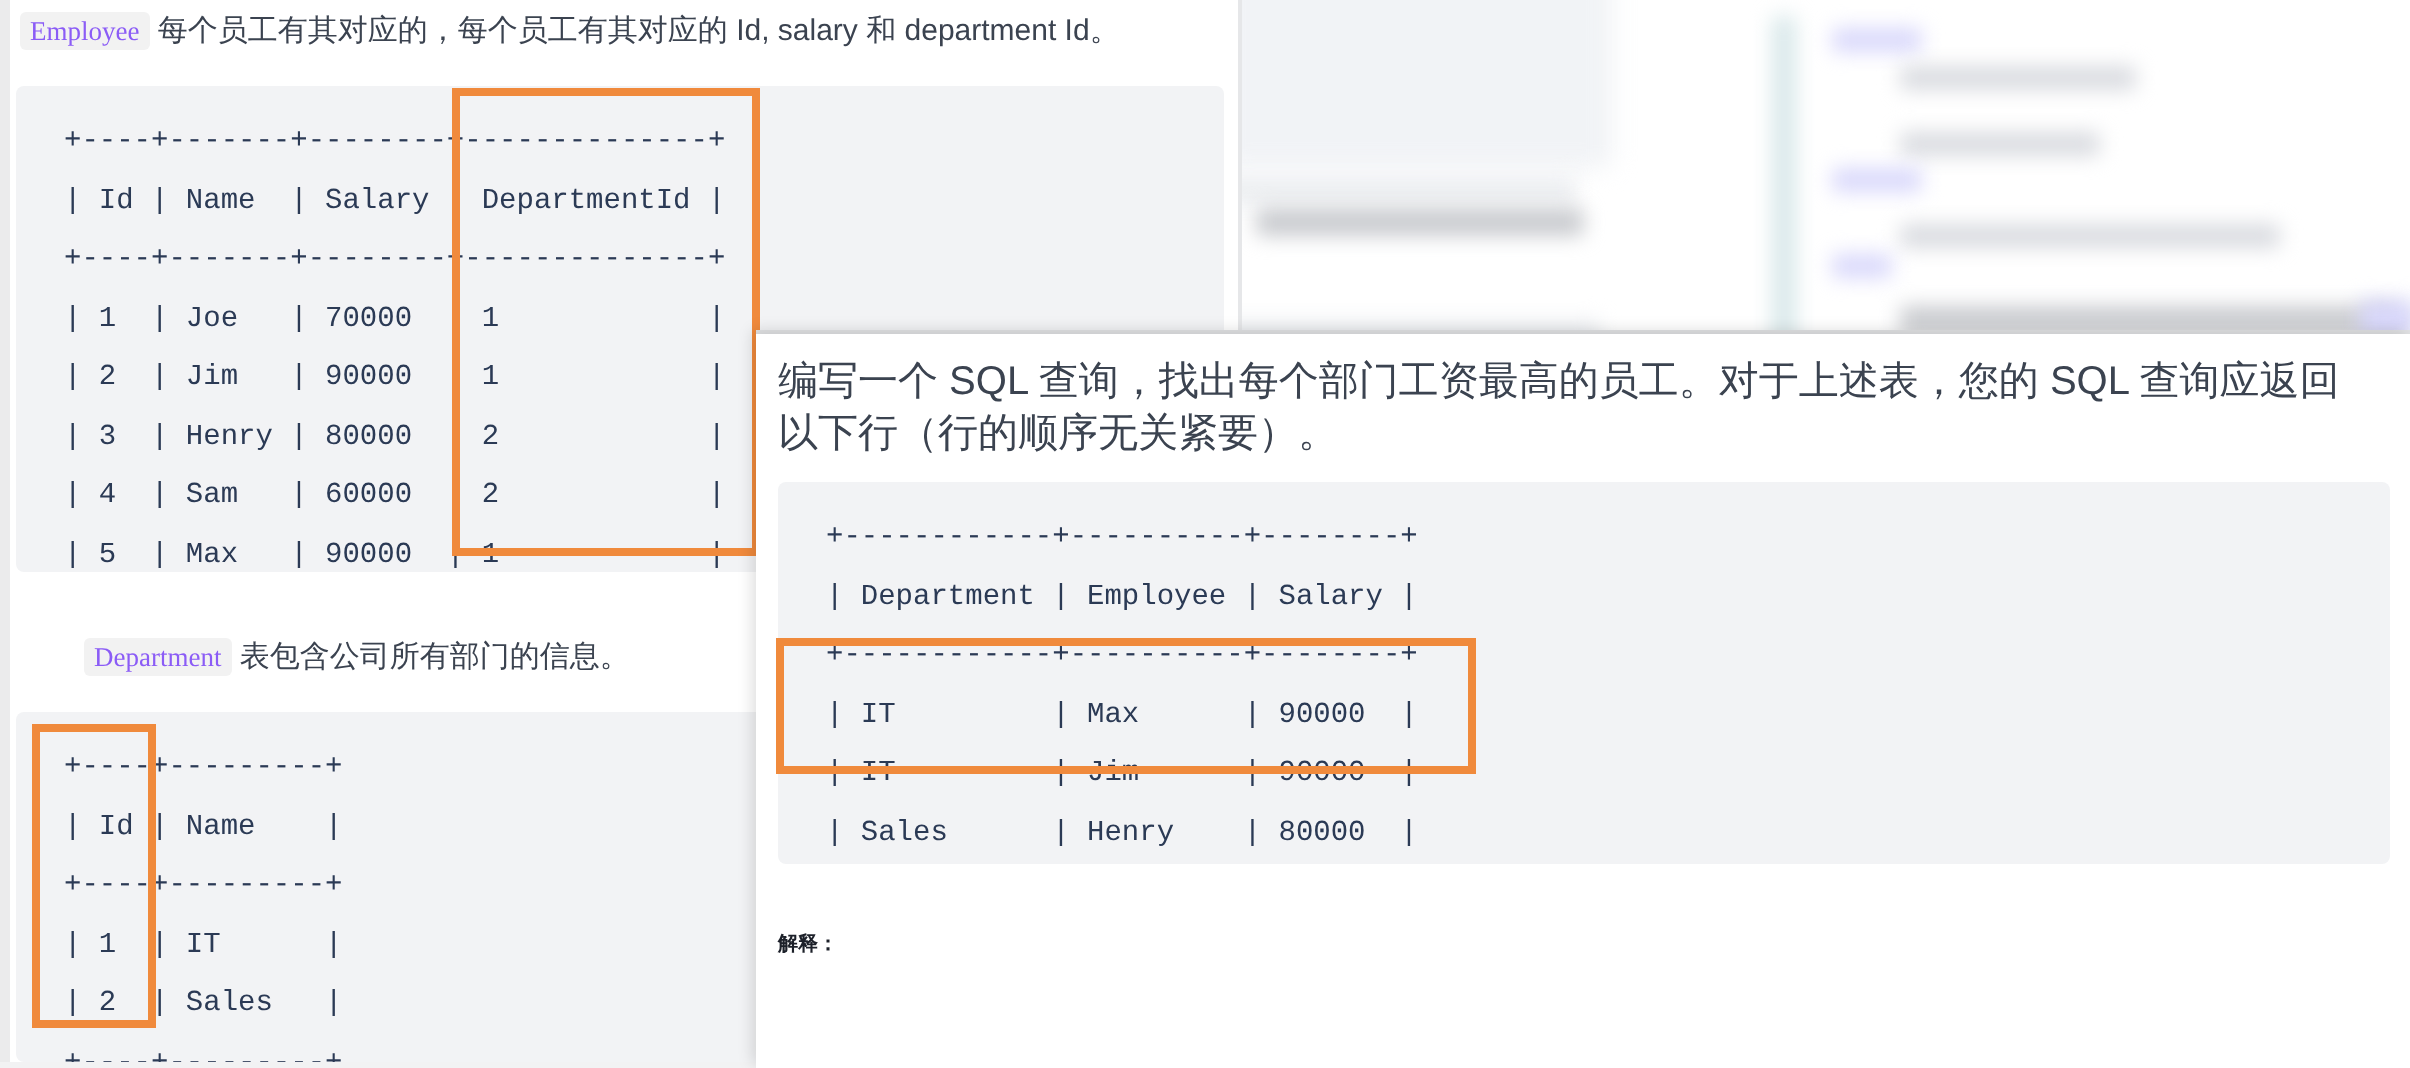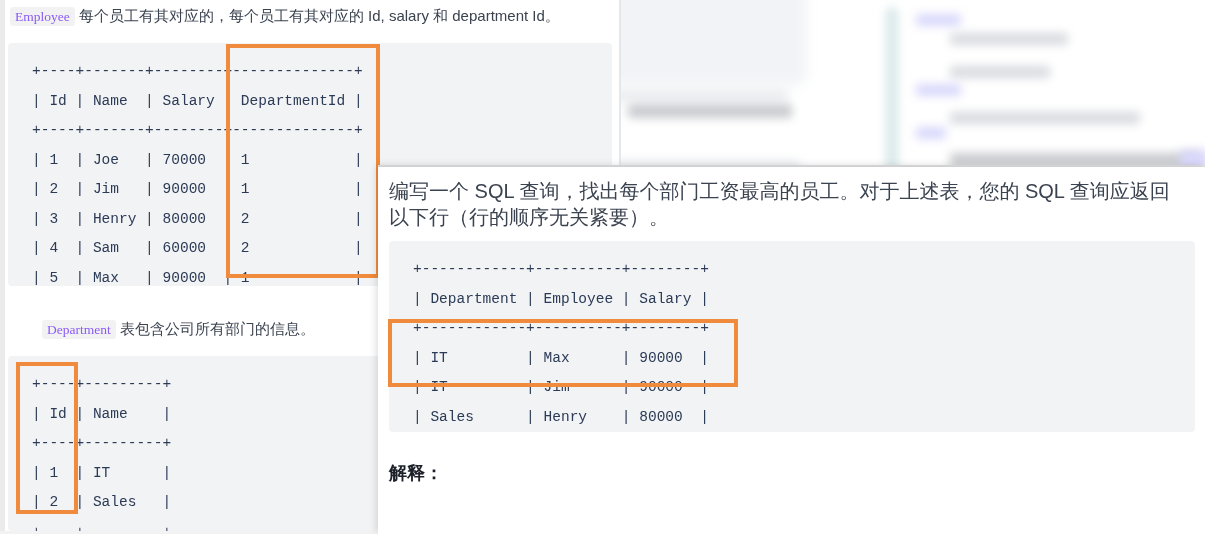--- a/index.html
+++ b/index.html
@@ -124,21 +124,21 @@
   }
   #right-pane .r-para {
     position: absolute;
     font-size: 20px;
     line-height: 26px;
     color: #3b4350;
     width: 790px;
   }
   #right-pane .r-head {
     position: absolute;
-    font-size: 18px;
+    font-size: 10px;
     line-height: 22px;
     color: #1c2029;
     font-weight: bold;
   }
   #right-pane .codeblock {
     color: #2b3a55;
   }
   #right-pane-topedge {
     position: absolute;
     left: 378px;

